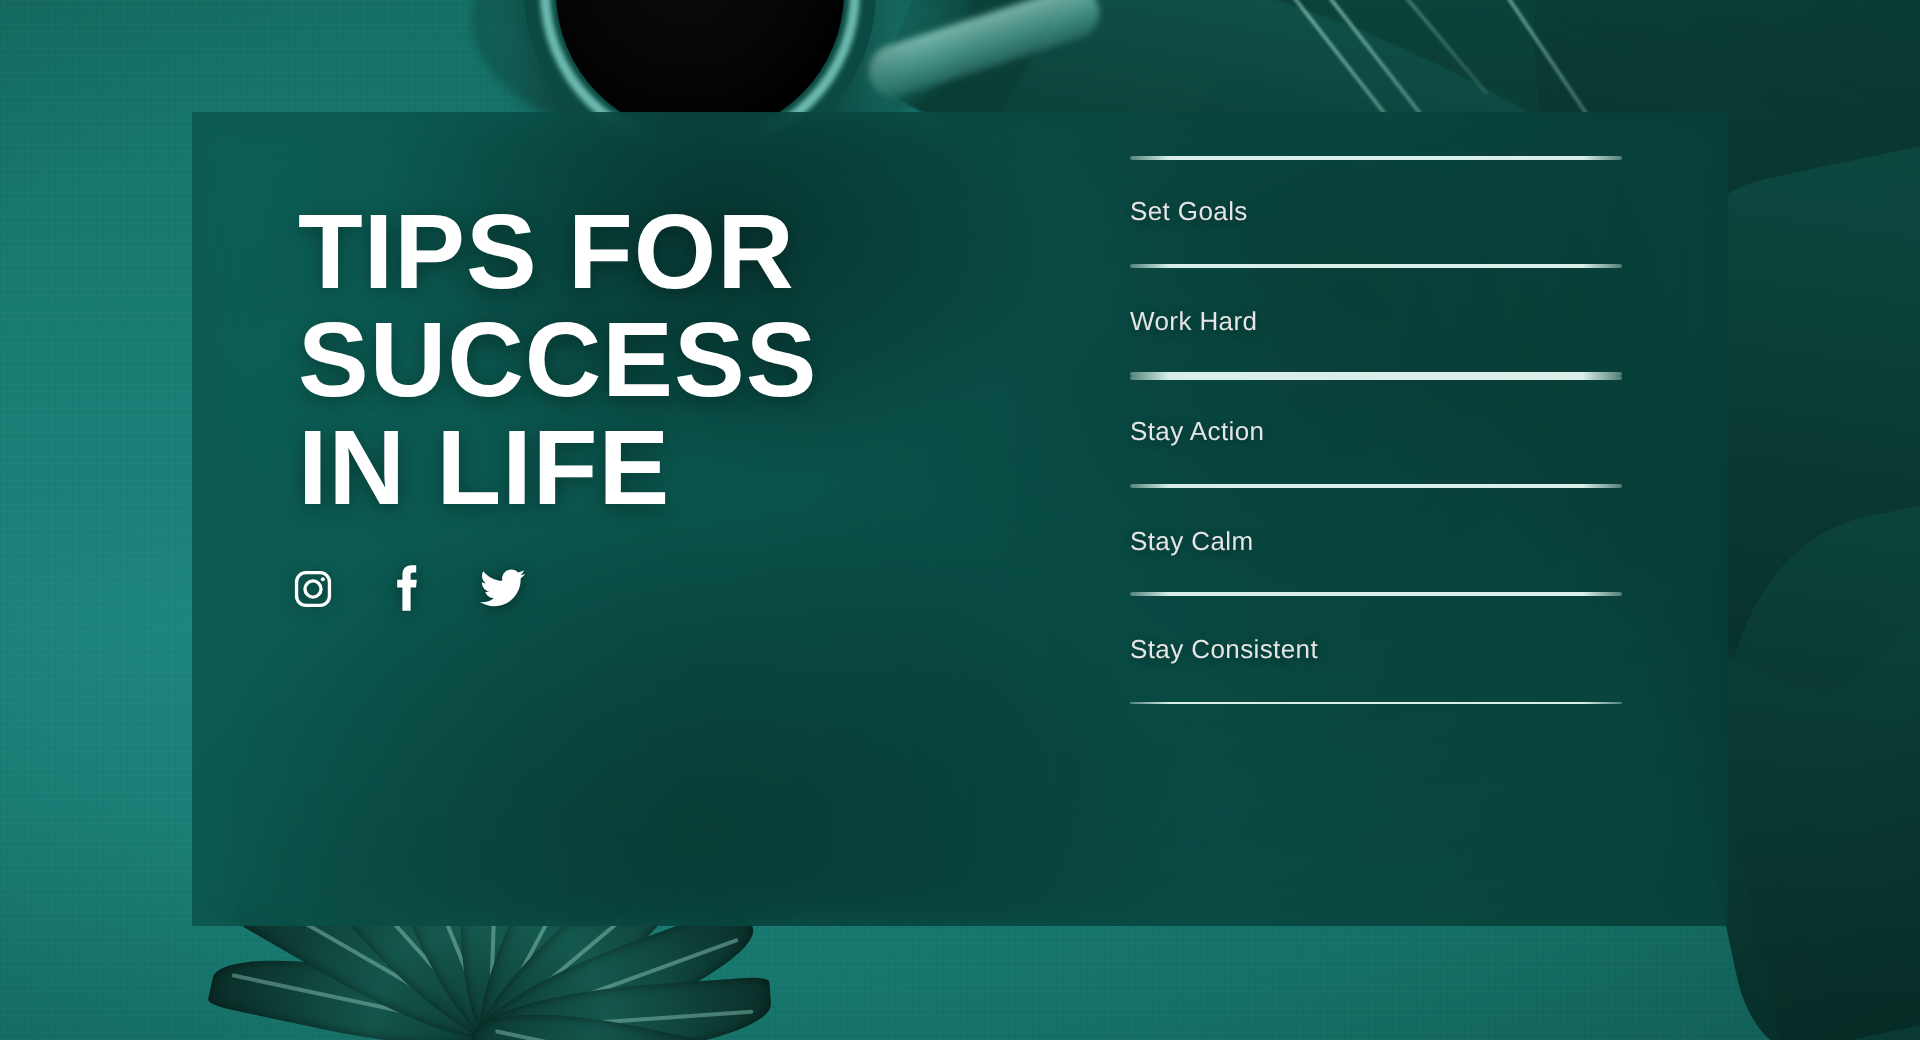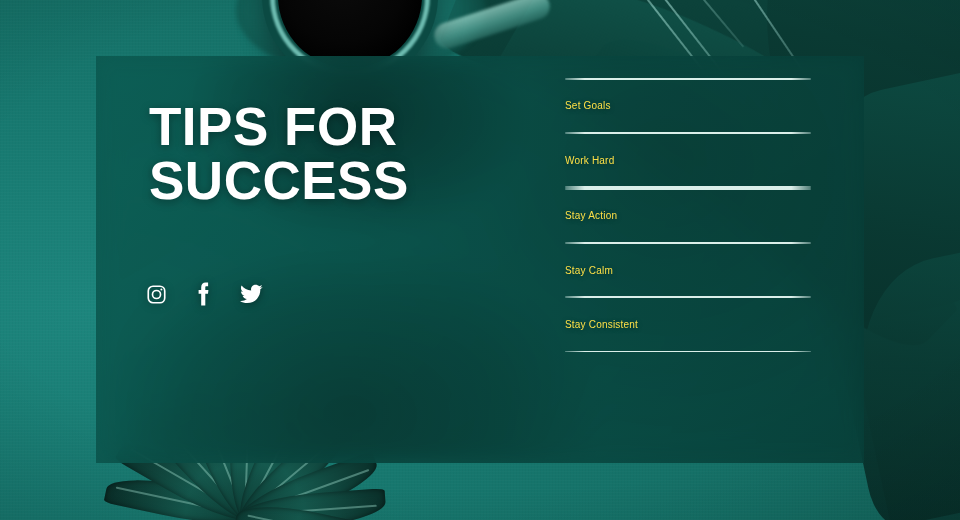--- a/index.html
+++ b/index.html
@@ -276,22 +276,22 @@
     width: 100%;
     background: linear-gradient(90deg, rgba(214,240,234,.35) 0%, rgba(230,248,243,.95) 8%, rgba(230,248,243,.95) 92%, rgba(214,240,234,.35) 100%);
     border-radius: 2px;
   }
   .tip-row {
     height: 52.6px;
     display: flex;
     align-items: center;
   }
   .tip-label {
-    color: #fde047;
-    font-size: 10px;
+    color: #e5e5e5;
+    font-size: 13px;
     letter-spacing: .2px;
     text-shadow: 0 1px 5px rgba(0,0,0,.35);
   }
 </style>
 </head>
 <body>
 
 <div id="poster">
 
   <div class="bg-layer">
@@ -343,20 +343,21 @@
   <div class="panel">
     <div class="panel-fallback"></div>
     <div class="panel-tint"></div>
 
     <div class="panel-content">
 
       <div class="title-block">
         <h1 class="poster-title">
           <span class="ln">TIPS FOR</span>
           <span class="ln">SUCCESS</span>
+          <span class="ln">IN LIFE</span>
         </h1>
       </div>
 
       <div class="social-row">
 
         <a class="social-icon">
           <svg width="21" height="21" viewBox="0 0 24 24" fill="none" stroke="#ffffff" stroke-width="1.9">
             <rect x="2.6" y="2.6" width="18.8" height="18.8" rx="5.4" ry="5.4"></rect>
             <circle cx="12" cy="12" r="4.6"></circle>
             <circle cx="17.6" cy="6.4" r="1.15" fill="#ffffff" stroke="none"></circle>

